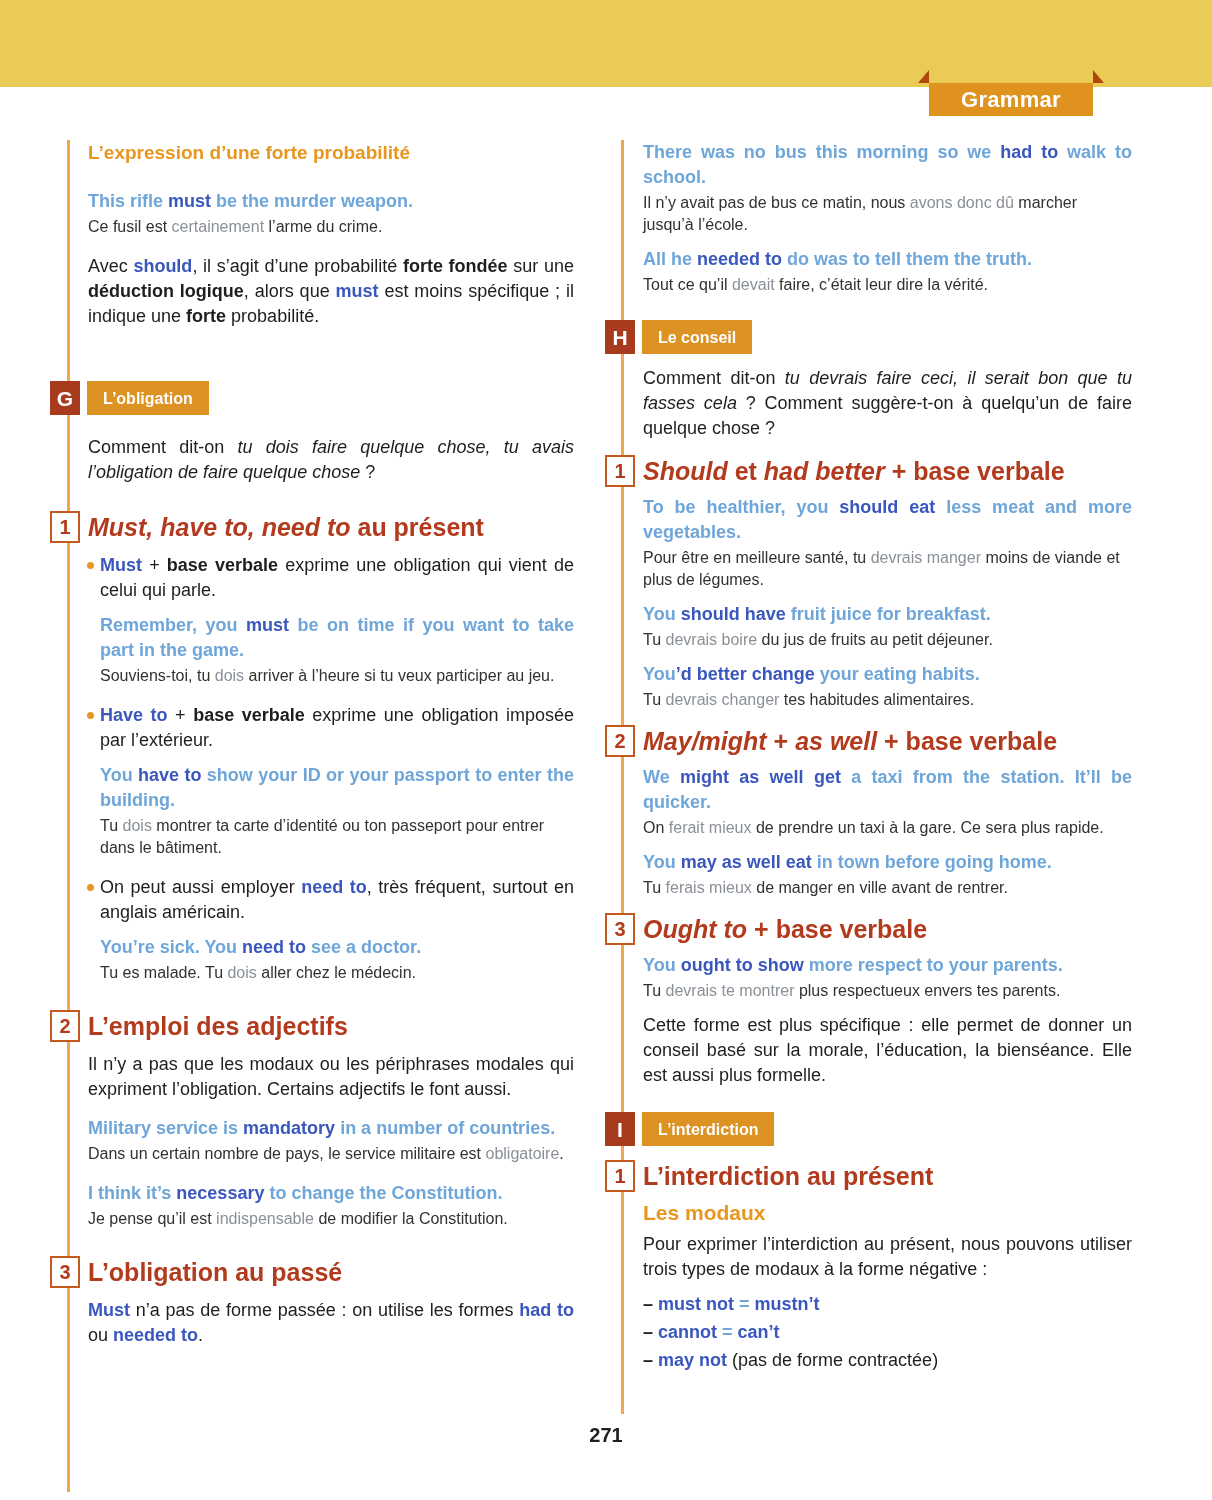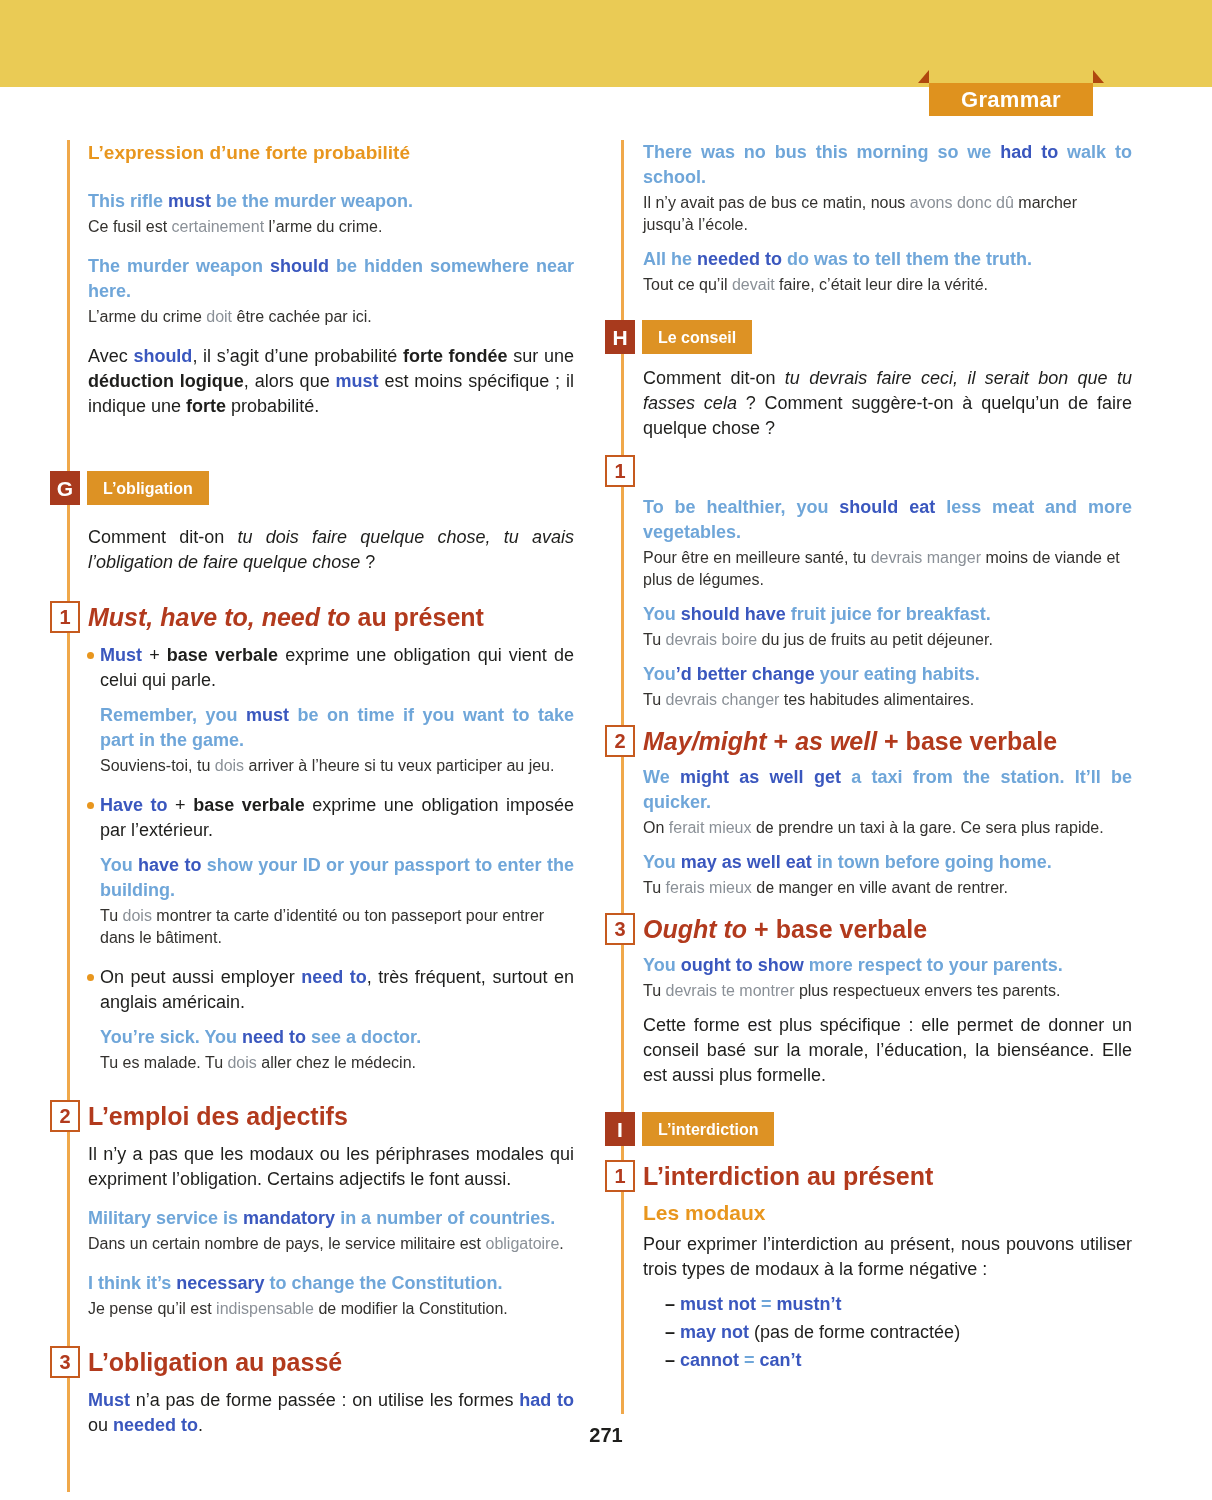--- a/index.html
+++ b/index.html
@@ -47,21 +47,21 @@
     background:var(--section-letter-bg,#a83a1d); color:#fff; font-size:21px; font-weight:700; }
   .sec-label{ display:flex; align-items:center; padding:16px 16px; margin-left:7px;
     background:var(--section-label-bg,#dd9224); color:#fff; font-size:16px; font-weight:700; }
   .b-subhead{ margin:14px 0 8px; display:flex; align-items:center; }
   .col-l .b-subhead{ margin:26px 0 10px; }
   .sh-num{ flex:none; width:30px; height:32px; border:2px solid var(--number-border,#c65a1e); background:#fff;
     display:flex; align-items:center; justify-content:center;
     color:var(--heading-red,#b23a1d); font-size:20px; font-weight:700; margin-right:8px; }
   .sh-title{ color:var(--heading-red,#b23a1d); font-size:25px; font-weight:700; line-height:30px; }
   .b-list{ padding-left:38px; }
-  .b-list .li{ margin-bottom:3px;margin-left:22px; }
+  .b-list .li{ margin-bottom:3px; }
 
   .seg-tb,.seg-d{ font-weight:700; }
   .seg-ti{ font-style:italic; }
   .seg-m{ color:var(--keyword-blue,#3a57be); font-weight:700; }
   .seg-e,.seg-eq{ color:var(--example-blue,#6fa6d9); font-weight:700; }
   .seg-k{ color:var(--keyword-blue,#3a57be); font-weight:700; }
   .seg-g{ color:var(--french-highlight,#8a9097); }
   .seg-hi{ font-style:italic; }
   .pagenum{ position:absolute; left:0; top:1424px; width:100%; text-align:center;
     font-size:20px; font-weight:700; color:var(--body-text,#1e1e1c); }
@@ -77,24 +77,20 @@
     <span>Grammar</span>
   </div>
   <div class="rule rule-l"></div>
   <div class="rule rule-r"></div>
   <div class="col col-l" id="col-left">
       <div class="b-lead">L’expression d’une forte probabilité</div>
       <div class="b-ex">
         <div class="ex-en"><span class="seg seg-e">This rifle </span><span class="seg seg-k">must</span><span class="seg seg-e"> be the murder weapon.</span></div>
         <div class="ex-fr"><span class="seg seg-f">Ce fusil est </span><span class="seg seg-g">certainement</span><span class="seg seg-f"> l’arme du crime.</span></div>
       </div>
-      <div class="b-ex">
-        <div class="ex-en"><span class="seg seg-e">The murder weapon </span><span class="seg seg-k">should</span><span class="seg seg-e"> be hidden somewhere near here.</span></div>
-        <div class="ex-fr"><span class="seg seg-f">L’arme du crime </span><span class="seg seg-g">doit</span><span class="seg seg-f"> être cachée par ici.</span></div>
-      </div>
       <div class="b-para"><span class="seg seg-t">Avec </span><span class="seg seg-m">should</span><span class="seg seg-t">, il s’agit d’une probabilité </span><span class="seg seg-tb">forte fondée</span><span class="seg seg-t"> sur une </span><span class="seg seg-tb">déduction logique</span><span class="seg seg-t">, alors que </span><span class="seg seg-m">must</span><span class="seg seg-t"> est moins spécifique ; il indique une </span><span class="seg seg-tb">forte</span><span class="seg seg-t"> probabilité.</span></div>
       <div class="b-section">
         <span class="sec-letter">G</span>
         <span class="sec-label">L’obligation</span>
       </div>
       <div class="b-para"><span class="seg seg-t">Comment dit-on </span><span class="seg seg-ti">tu dois faire quelque chose, tu avais l’obligation de faire quelque chose</span><span class="seg seg-t"> ?</span></div>
       <div class="b-subhead">
         <span class="sh-num">1</span>
         <span class="sh-title"><span class="seg seg-hi">Must, have to, need to</span><span class="seg seg-hu"> au présent</span></span>
       </div>
@@ -141,20 +137,21 @@
         <div class="ex-en"><span class="seg seg-e">All he </span><span class="seg seg-k">needed to</span><span class="seg seg-e"> do was to tell them the truth.</span></div>
         <div class="ex-fr"><span class="seg seg-f">Tout ce qu’il </span><span class="seg seg-g">devait</span><span class="seg seg-f"> faire, c’était leur dire la vérité.</span></div>
       </div>
       <div class="b-section">
         <span class="sec-letter">H</span>
         <span class="sec-label">Le conseil</span>
       </div>
       <div class="b-para"><span class="seg seg-t">Comment dit-on </span><span class="seg seg-ti">tu devrais faire ceci, il serait bon que tu fasses cela</span><span class="seg seg-t"> ? Comment suggère-t-on à quelqu’un de faire quelque chose ?</span></div>
       <div class="b-subhead">
         <span class="sh-num">1</span>
+        <span class="sh-title"><span class="seg seg-hi">Should</span><span class="seg seg-hu"> et </span><span class="seg seg-hi">had better</span><span class="seg seg-hu"> + base verbale</span></span>
       </div>
       <div class="b-ex">
         <div class="ex-en"><span class="seg seg-e">To be healthier, you </span><span class="seg seg-k">should eat</span><span class="seg seg-e"> less meat and more vegetables.</span></div>
         <div class="ex-fr"><span class="seg seg-f">Pour être en meilleure santé, tu </span><span class="seg seg-g">devrais manger</span><span class="seg seg-f"> moins de viande et plus de légumes.</span></div>
       </div>
       <div class="b-ex">
         <div class="ex-en"><span class="seg seg-e">You </span><span class="seg seg-k">should have</span><span class="seg seg-e"> fruit juice for breakfast.</span></div>
         <div class="ex-fr"><span class="seg seg-f">Tu </span><span class="seg seg-g">devrais boire</span><span class="seg seg-f"> du jus de fruits au petit déjeuner.</span></div>
       </div>
       <div class="b-ex">
@@ -187,18 +184,18 @@
         <span class="sec-label">L’interdiction</span>
       </div>
       <div class="b-subhead">
         <span class="sh-num">1</span>
         <span class="sh-title"><span class="seg seg-hu">L’interdiction au présent</span></span>
       </div>
       <div class="b-mini">Les modaux</div>
       <div class="b-para"><span class="seg seg-t">Pour exprimer l’interdiction au présent, nous pouvons utiliser trois types de modaux à la forme négative :</span></div>
       <div class="b-list">
         <div class="li"><span class="seg seg-d">– </span><span class="seg seg-k">must not</span><span class="seg seg-eq"> = </span><span class="seg seg-k">mustn’t</span></div>
+        <div class="li"><span class="seg seg-d">– </span><span class="seg seg-k">cannot</span><span class="seg seg-eq"> = </span><span class="seg seg-k">can’t</span></div>
         <div class="li"><span class="seg seg-d">– </span><span class="seg seg-k">may not</span><span class="seg seg-t"> (pas de forme contractée)</span></div>
-        <div class="li"><span class="seg seg-d">– </span><span class="seg seg-k">cannot</span><span class="seg seg-eq"> = </span><span class="seg seg-k">can’t</span></div>
       </div>
     </div>
   <div class="pagenum">271</div>
 </div>
 
 </body></html>

